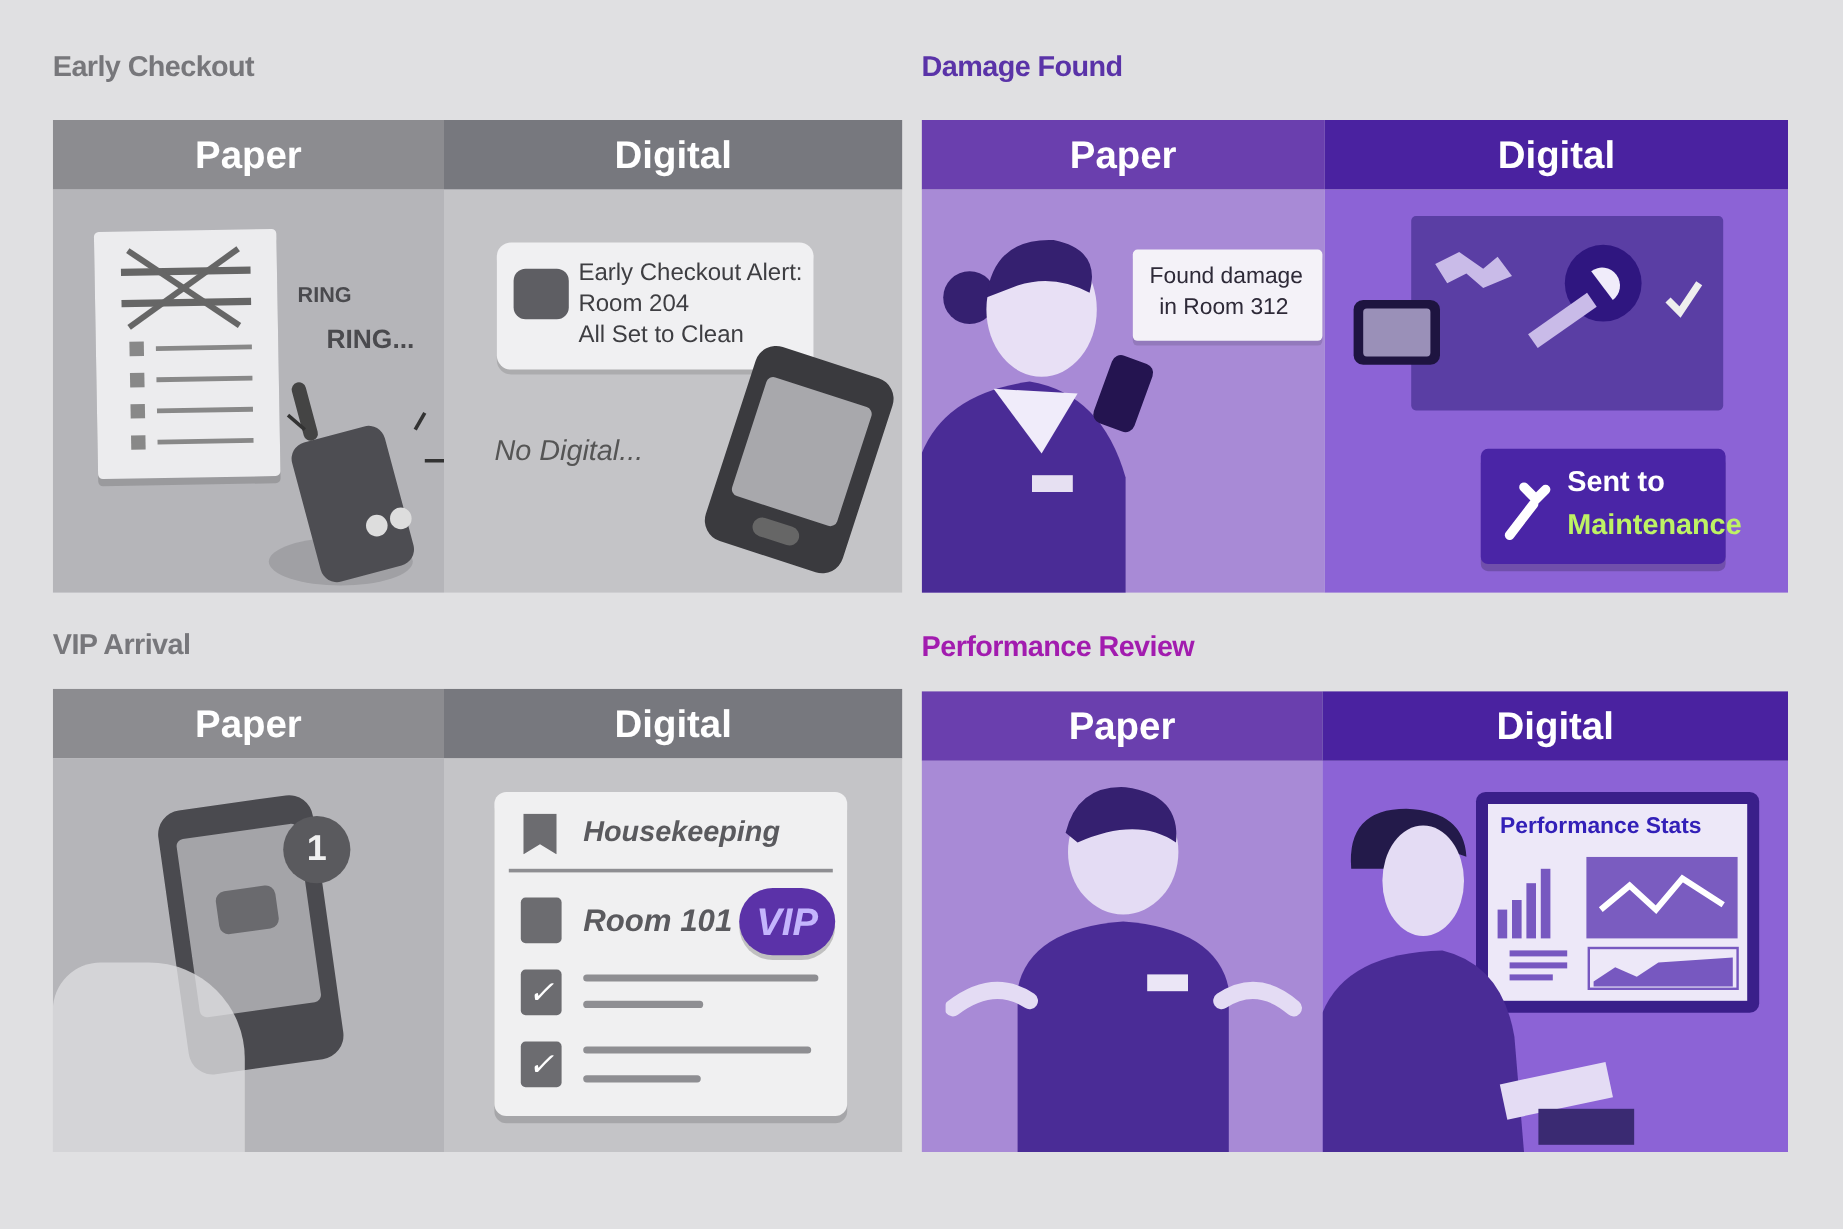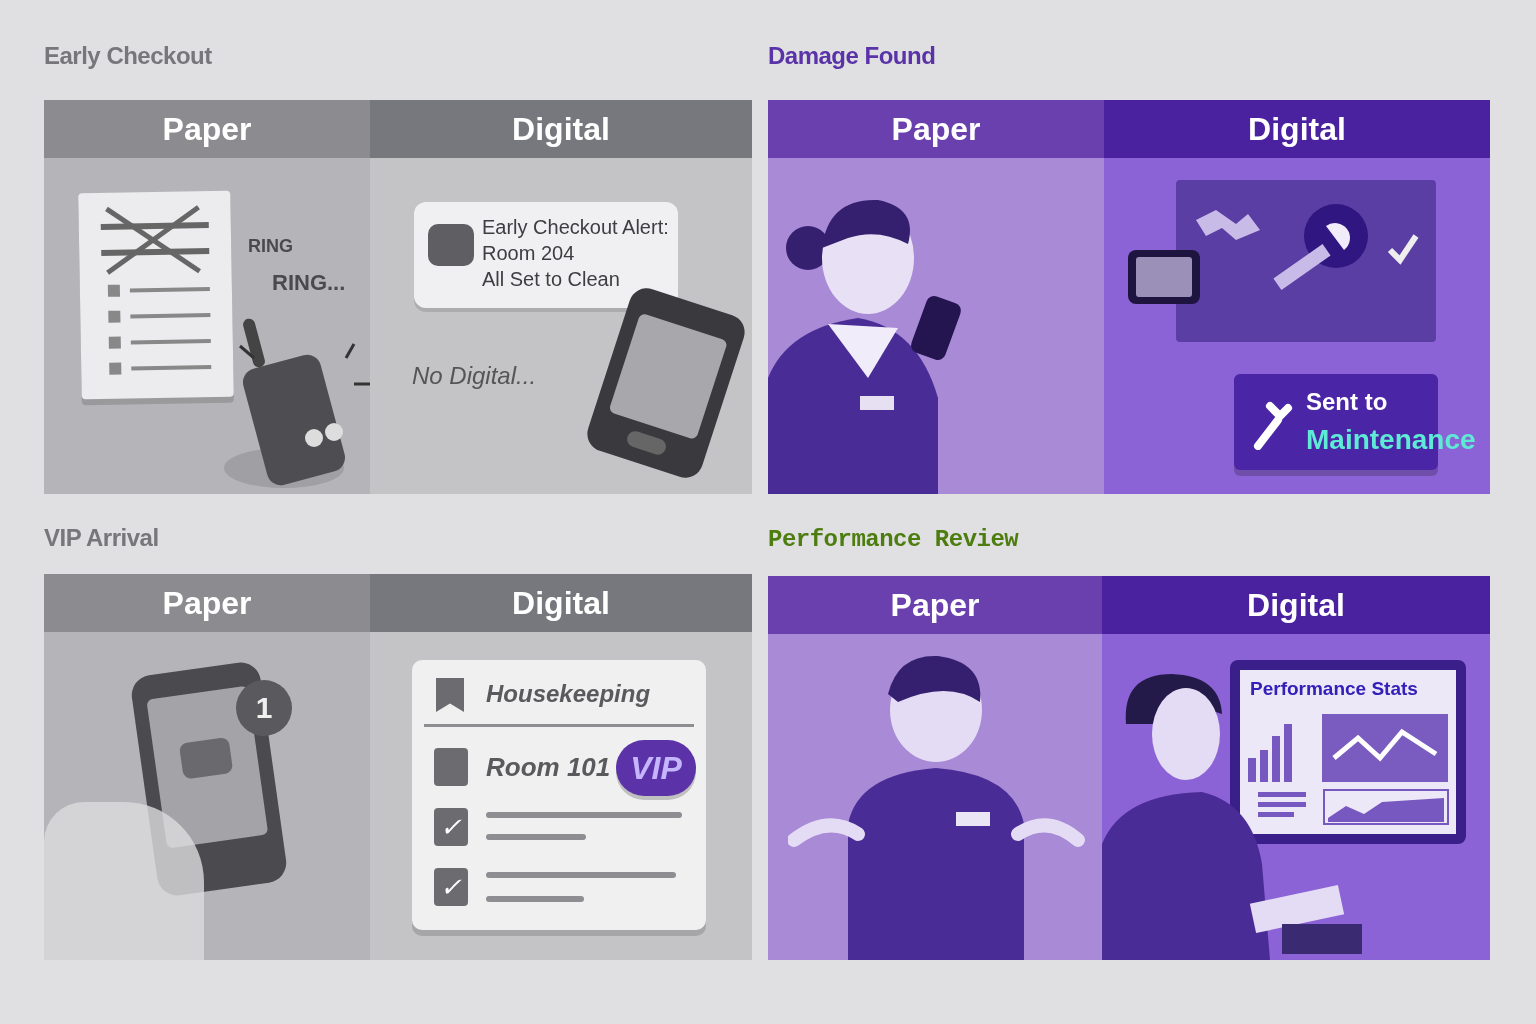--- a/index.html
+++ b/index.html
@@ -79,40 +79,44 @@
   <div class="col-body p-body" style="left:0;width:336px;">
     <svg class="abs" style="left:0;top:20px;" width="240" height="320">
       <circle cx="40" cy="70" r="22" fill="#352070"></circle>
       <ellipse cx="100" cy="80" rx="46" ry="56" fill="#e8e0f5"></ellipse>
       <path d="M54 70 Q60 20 110 22 Q150 30 140 66 Q110 50 80 60 Z" fill="#352070"></path>
       <path d="M0 320 L0 200 Q20 150 90 140 Q150 150 170 220 L170 320 Z" fill="#4a2c96"></path>
       <path d="M60 146 L100 200 L130 150 Z" fill="#f0ecfa"></path>
       <rect x="92" y="218" width="34" height="14" fill="#e6e0f2"></rect>
       <rect x="150" y="120" width="36" height="60" rx="8" fill="#241450" transform="rotate(20 168 150)"></rect>
     </svg>
+    <div class="bubble" style="left:176px;top:50px;width:158px;height:76px;border-radius:4px;background:#f4f2f8;">
+      <div class="abs" style="left:14px;top:12px;font-size:19px;color:#2e2a38;">Found damage</div>
+      <div class="abs" style="left:22px;top:38px;font-size:19px;color:#2e2a38;">in Room 312</div>
+    </div>
   </div>
   <div class="col-body d-body" style="left:336px;width:386px;">
     <div class="abs" style="left:72px;top:22px;width:260px;height:162px;background:#5a3ea4;border-radius:4px;">
       <svg width="260" height="162">
         <polygon points="20,40 40,30 60,44 72,34 84,50 60,60 46,48 30,56" fill="#c9bbe8"></polygon>
         <circle cx="160" cy="56" r="32" fill="#2f1680"></circle>
         <path d="M150 46 A14 14 0 1 1 168 70 Z" fill="#f0ecfa"></path>
         <rect x="96" y="80" width="60" height="14" fill="#c9bbe8" transform="rotate(-35 126 87)"></rect>
         <path d="M214 70 L224 80 L240 56" stroke="#eee" stroke-width="6" fill="none"></path>
       </svg>
     </div>
     <div class="abs" style="left:24px;top:92px;width:72px;height:54px;background:#1e1440;border-radius:8px;">
       <div class="abs" style="left:8px;top:7px;width:56px;height:40px;background:#9a90b8;border-radius:3px;"></div>
     </div>
     <div class="abs" style="left:130px;top:216px;width:204px;height:96px;background:#4a25a6;border-radius:6px;box-shadow:0 6px 0 rgba(0,0,0,0.2);">
       <svg class="abs" style="left:14px;top:24px;" width="46" height="52">
         <path d="M10 48 L30 22 M22 8 L32 18 L40 10" stroke="#fff" stroke-width="8" stroke-linecap="round" fill="none"></path>
       </svg>
       <div class="abs" style="left:72px;top:14px;font-weight:bold;font-size:24px;color:#fff;">Sent to</div>
-      <div class="abs" style="left:72px;top:50px;font-weight:bold;font-size:28px;color:#5eead4;">Maintenance</div>
+      <div class="abs" style="left:72px;top:50px;font-weight:bold;font-size:24px;color:#bef264;">Maintenance</div>
     </div>
   </div>
 </div>
 
 <div class="quad-title" style="left:44px;width:630px;top:524px;color:#77777b;">VIP Arrival</div>
 <div class="panel gray" style="left:44px;top:574px;width:708px;height:386px;">
   <div class="col-head p-head" style="left:0;width:326px;">Paper</div>
   <div class="col-head d-head" style="left:326px;width:382px;">Digital</div>
   <div class="col-body p-body" style="left:0;width:326px;">
     <div class="abs" style="left:100px;top:36px;width:130px;height:222px;background:#4a4a4f;border-radius:20px;transform:rotate(-8deg);">
@@ -133,21 +137,21 @@
       <div class="abs" style="left:22px;top:148px;width:34px;height:38px;background:#6c6c70;border-radius:4px;color:#fff;font-size:26px;text-align:center;line-height:38px;">✓</div>
       <div class="line-bar" style="left:74px;top:152px;width:196px;"></div>
       <div class="line-bar" style="left:74px;top:174px;width:100px;"></div>
       <div class="abs" style="left:22px;top:208px;width:34px;height:38px;background:#6c6c70;border-radius:4px;color:#fff;font-size:26px;text-align:center;line-height:38px;">✓</div>
       <div class="line-bar" style="left:74px;top:212px;width:190px;"></div>
       <div class="line-bar" style="left:74px;top:236px;width:98px;"></div>
     </div>
   </div>
 </div>
 
-<div class="quad-title" style="left:768px;width:694px;top:526px;color:#4d7c0f;font-family:Liberation Mono, monospace;">Performance Review</div>
+<div class="quad-title" style="left:768px;width:694px;top:526px;color:#a21caf;">Performance Review</div>
 <div class="panel purple" style="left:768px;top:576px;width:722px;height:384px;">
   <div class="col-head p-head" style="left:0;width:334px;">Paper</div>
   <div class="col-head d-head" style="left:334px;width:388px;">Digital</div>
   <div class="col-body p-body" style="left:0;width:334px;">
     <svg class="abs" style="left:20px;top:10px;" width="300" height="320">
       <ellipse cx="148" cy="66" rx="46" ry="52" fill="#e4dcf4"></ellipse>
       <path d="M100 50 Q110 10 150 12 Q196 18 192 58 Q160 36 110 58 Z" fill="#352070"></path>
       <path d="M60 320 L60 180 Q70 130 148 124 Q226 130 236 180 L236 320 Z" fill="#4a2c96"></path>
       <path d="M6 196 Q40 170 70 190" stroke="#e4dcf4" stroke-width="14" fill="none" stroke-linecap="round"></path>
       <path d="M230 190 Q260 170 290 196" stroke="#e4dcf4" stroke-width="14" fill="none" stroke-linecap="round"></path>

